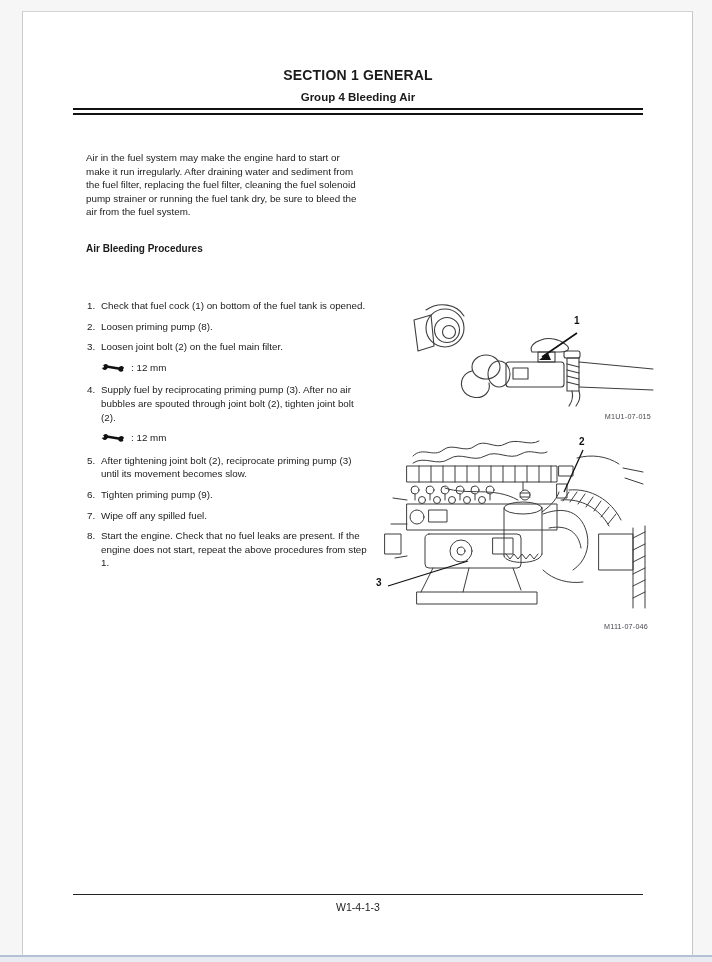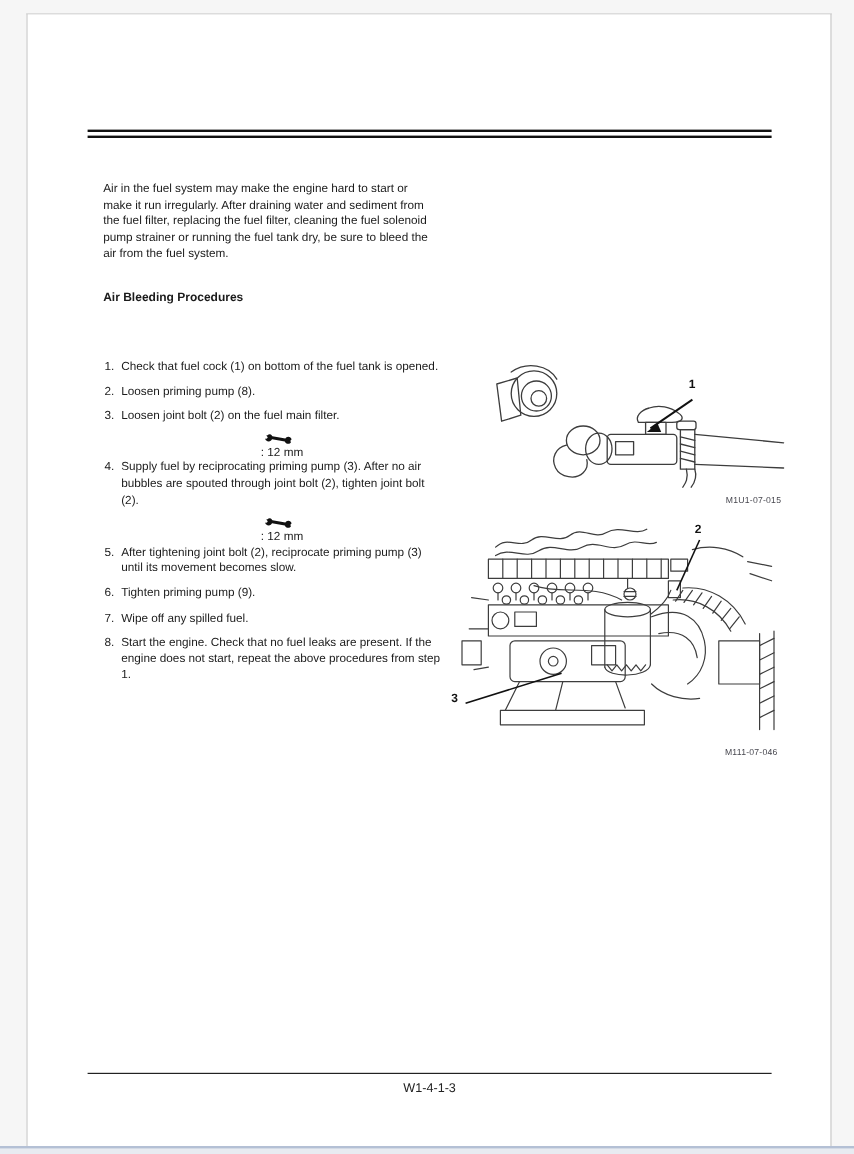--- a/index.html
+++ b/index.html
@@ -54,21 +54,21 @@
   .caution-text  { font-size:10px; font-weight:bold; margin-left:9px; }
   .steps {
     position:absolute; top:287px; left:64px; width:282px;
     font-size:9.8px; line-height:13.6px;
   }
   .step { display:flex; margin-bottom:7px; }
   .step .num { width:14px; flex:none; }
   .step .txt { flex:1; }
   .tool-note {
     margin:3px 0 9px 14px;
-    display:flex; align-items:center; height:13.6px;flex-direction:column;
+    display:flex; align-items:center; height:13.6px;
   }
   .tool-note svg { width:25px; height:10px; margin-right:5px; flex:none; }
   
   .figure { position:absolute; }
   .fig1 { left:378px; top:283px; width:258px; }
   .fig2 { left:350px; top:426px; width:293px; }
   .figure svg.art { display:block; }
   .fig-caption {
     font-size:7.2px; color:#47474f; text-align:right; letter-spacing:.2px;
   }
@@ -88,20 +88,22 @@
   .page-number {
     position:absolute; top:889px; left:50px; width:570px;
     text-align:center; font-size:10.5px; color:#222;
   }
 </style>
 </head>
 <body>
 
 <div class="page">
 
+  <div class="section-title">SECTION 1 GENERAL</div>
+  <div class="group-title">Group 4 Bleeding Air</div>
   <div class="double-rule"></div>
 
 
   <div class="intro">Air in the fuel system may make the engine hard to start or make it run irregularly. After draining water and sediment from the fuel filter, replacing the fuel filter, cleaning the fuel solenoid pump strainer or running the fuel tank dry, be sure to bleed the air from the fuel system.</div>
 
   <div class="procedures-heading">Air Bleeding Procedures</div>
 
 
   <div class="steps">
     <div class="step">

